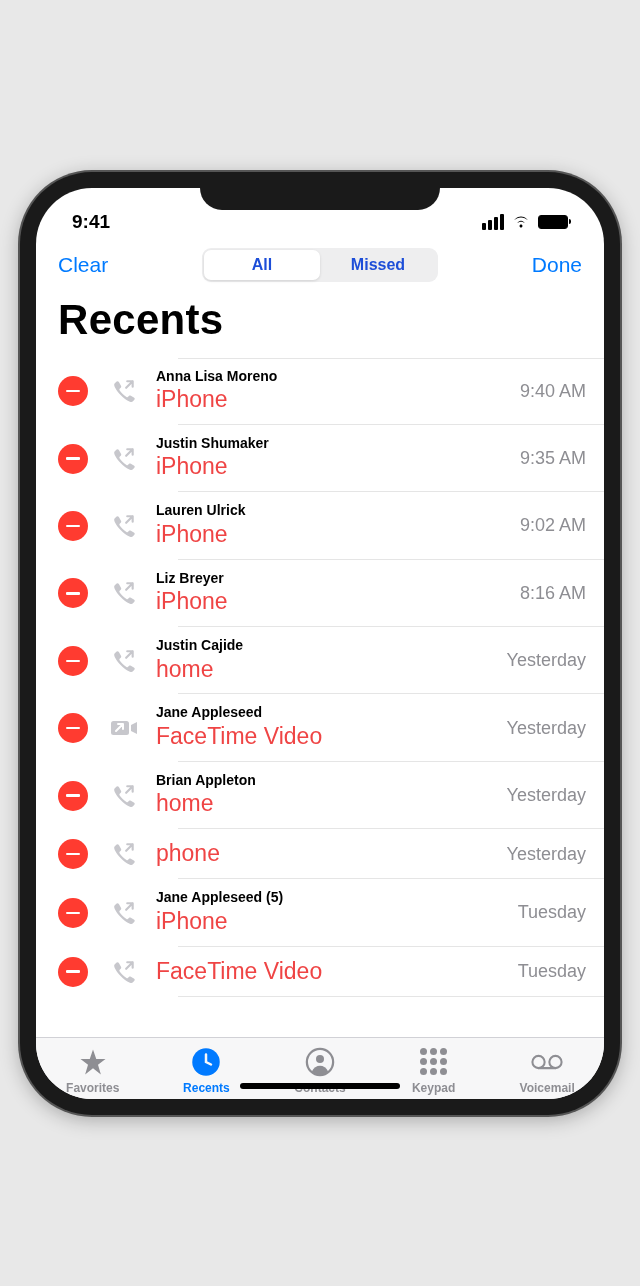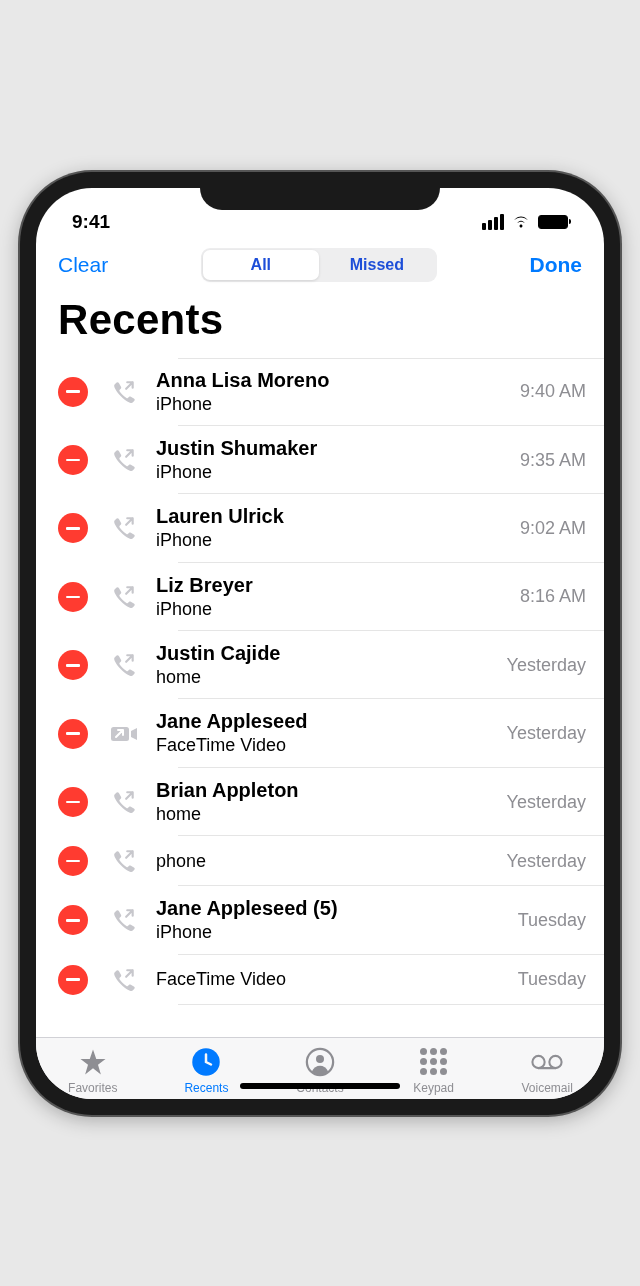--- a/index.html
+++ b/index.html
@@ -100,21 +100,21 @@
       padding: 10px 22px 8px;
     }
     .nav-btn {
       color: #007aff;
       font-size: 21px;
       font-weight: 400;
       background: none;
       border: none;
       cursor: pointer;
     }
-    .nav-btn.done { font-weight: 700; text-align: center; }
+    .nav-btn.done { font-weight: 400; text-align: center; }
     .segmented {
       display: flex;
       background: #eeeeef;
       border-radius: 9px;
       padding: 2px;
       width: 236px;
     }
     .seg-item {
       flex: 1;
       text-align: center;
@@ -190,28 +190,28 @@
       align-items: center;
       justify-content: center;
       color: #c7c7cc;
     }
     .row-content {
       flex: 1;
       margin-left: 18px;
       min-width: 0;
     }
     .row-name {
-      font-size: 20px;
+      font-size: 14px;
       font-weight: 600;
       color: #000;
       line-height: 1.25;
     }
     .row-sub {
-      font-size: 18px;
-      color: #000000;
+      font-size: 23px;
+      color: #ef4444;
       line-height: 1.3;
     }
     .row-time {
       font-size: 18px;
       color: #8e8e93;
       margin-left: 10px;
       flex-shrink: 0;
     }
     .tab-bar {
       display: flex;
@@ -223,21 +223,21 @@
     .tab {
       flex: 1;
       display: flex;
       flex-direction: column;
       align-items: center;
       gap: 3px;
       color: #8e8e93;
       cursor: pointer;
     }
     .tab.active { color: #007aff; }
-    .tab-label { font-size: 12px; }
+    .tab-label { font-size: 12px; font-weight: bold; }
     .tab-icon {
       width: 32px;
       height: 32px;
       display: flex;
       align-items: center;
       justify-content: center;
     }
     .home-indicator {
       position: absolute;
       bottom: 10px;

